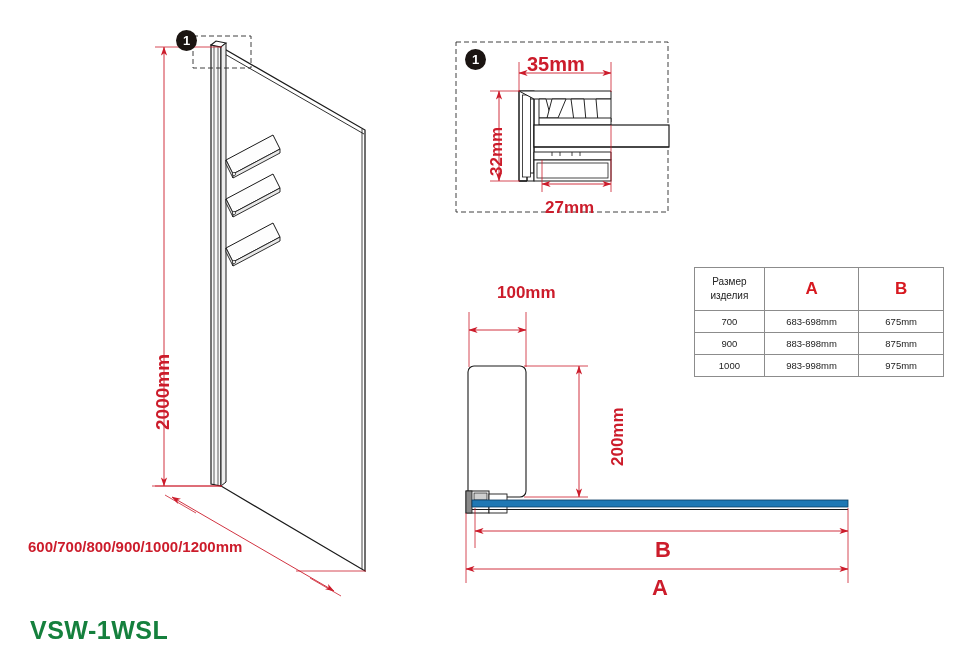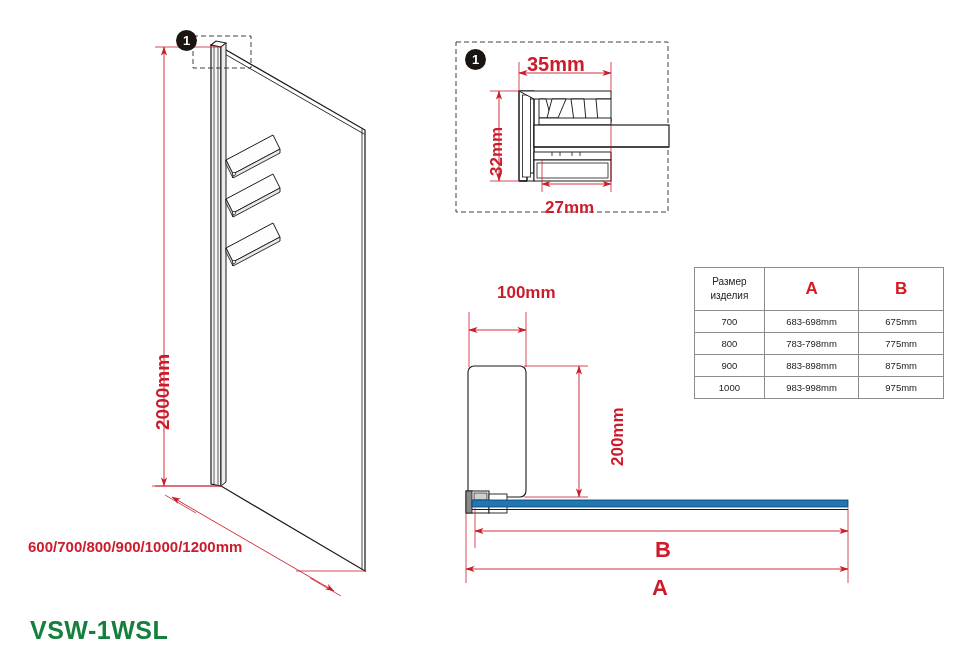--- a/index.html
+++ b/index.html
@@ -277,25 +277,20 @@
         </th>
       </tr>
     </thead>
     <tbody id="size-table-body">
         <tr>
           <td>700</td>
           <td>683-698mm</td>
           <td>675mm</td>
         </tr>
         <tr>
-          <td>800</td>
-          <td>783-798mm</td>
-          <td>775mm</td>
-        </tr>
-        <tr>
           <td>900</td>
           <td>883-898mm</td>
           <td>875mm</td>
         </tr>
         <tr>
           <td>1000</td>
           <td>983-998mm</td>
           <td>975mm</td>
         </tr>
       </tbody>

